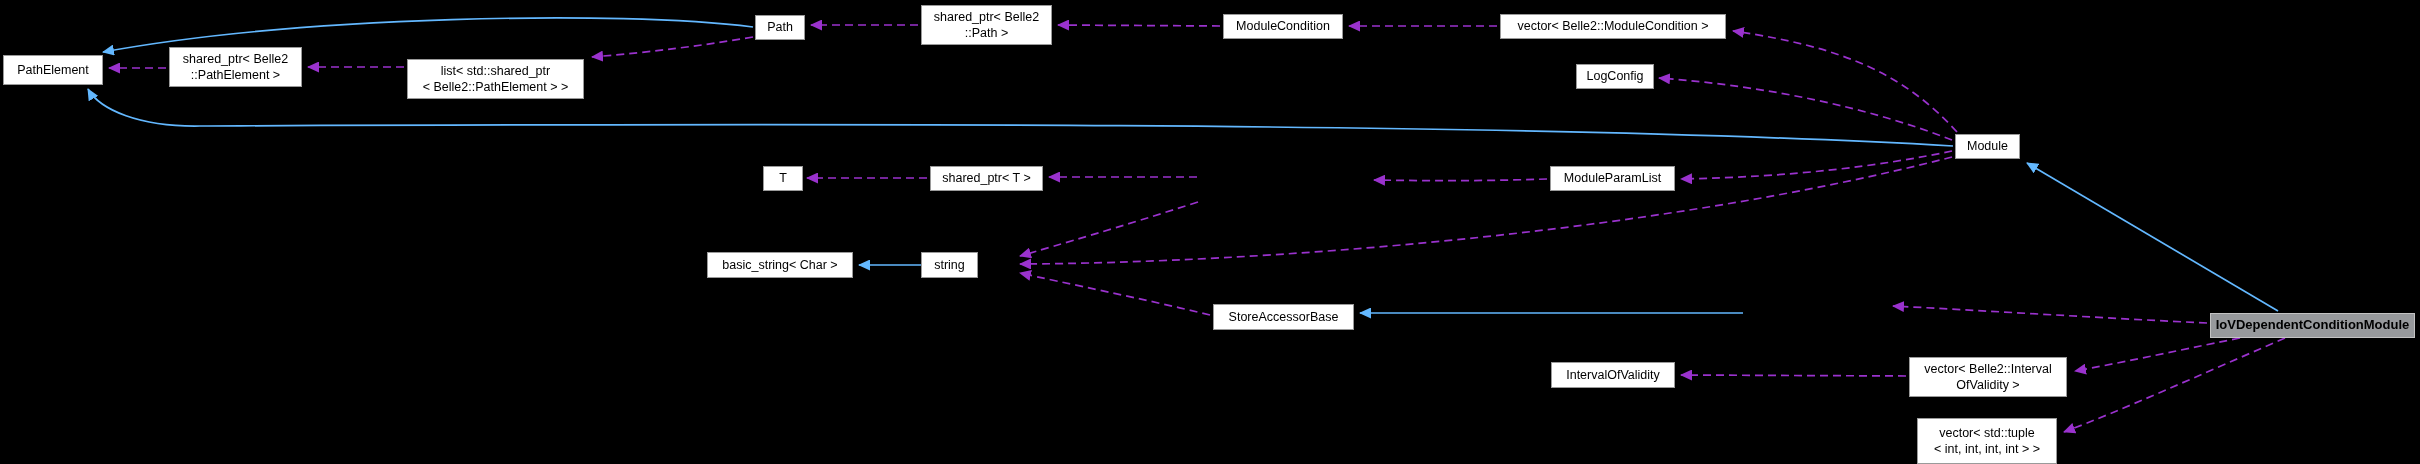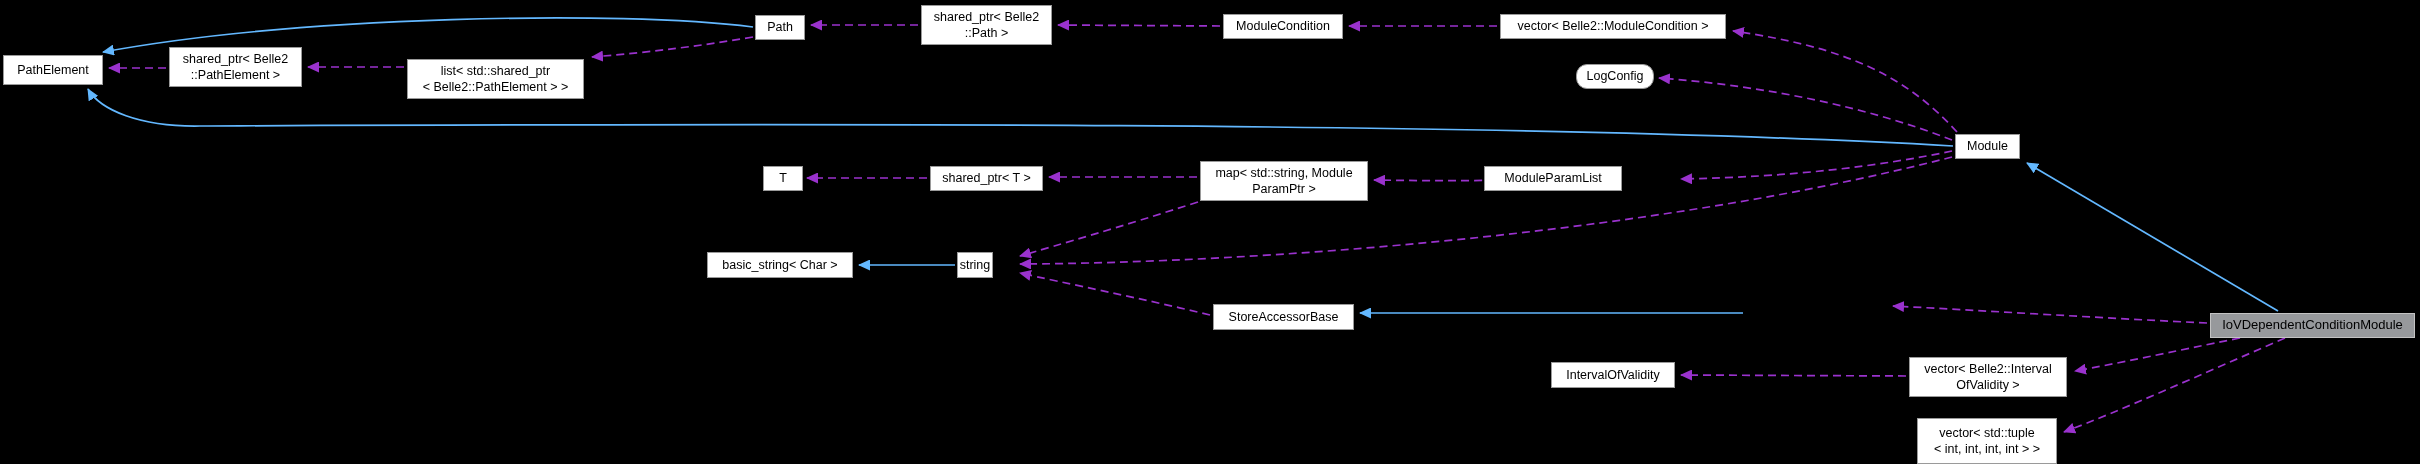--- a/index.html
+++ b/index.html
@@ -22,20 +22,21 @@
     font-size:12.5px;line-height:1.3;
     white-space:pre-line;
     cursor:pointer;
     z-index:2;
   }
   .node.selected{
     background:#97999c;
     border-color:#c3c3c3;
     cursor:default;
     font-size:13px;
+    font-weight:bold;
   }
 </style>
 </head>
 <body>
 
 <div class="canvas">
 
   <svg class="edges" viewBox="0 0 2420 464" xmlns="http://www.w3.org/2000/svg">
     <defs>
       <marker id="arrowBlue" markerWidth="13" markerHeight="11" refX="11" refY="5.5" orient="auto" markerUnits="userSpaceOnUse">
@@ -87,36 +88,34 @@
 
   <div class="node" style="left:755px;top:15px;width:50px;height:25px;">Path</div>
 
   <div class="node" style="left:921px;top:5px;width:131px;height:40px;">shared_ptr&lt; Belle2
 ::Path &gt;</div>
 
   <div class="node" style="left:1223px;top:14px;width:120px;height:25px;">ModuleCondition</div>
 
   <div class="node" style="left:1500px;top:14px;width:226px;height:25px;">vector&lt; Belle2::ModuleCondition &gt;</div>
 
-  <div class="node" style="left:1576px;top:64px;width:78px;height:25px;border-radius:11px;">LogConfig</div>
+  <div class="node" style="left:1576px;top:64px;width:78px;height:25px;">LogConfig</div>
 
   <div class="node" style="left:1955px;top:134px;width:65px;height:25px;text-align:center;">Module</div>
 
   <div class="node" style="left:763px;top:166px;width:40px;height:25px;">T</div>
 
   <div class="node" style="left:930px;top:166px;width:113px;height:25px;">shared_ptr&lt; T &gt;</div>
 
-  <div class="node" style="left:1200px;top:161px;width:168px;height:40px;">map&lt; std::string, Module
-ParamPtr &gt;</div>
 
-  <div class="node" style="left:1484px;top:166px;width:138px;height:25px;">ModuleParamList</div>
+  <div class="node" style="left:1550px;top:166px;width:125px;height:25px;">ModuleParamList</div>
 
   <div class="node" style="left:707px;top:252px;width:146px;height:26px;">basic_string&lt; Char &gt;</div>
 
-  <div class="node" style="left:957px;top:252px;width:36px;height:26px;">string</div>
+  <div class="node" style="left:921px;top:252px;width:57px;height:26px;">string</div>
 
   <div class="node" style="left:1213px;top:304px;width:141px;height:26px;">StoreAccessorBase</div>
 
 
   <div class="node" style="left:1551px;top:362px;width:124px;height:26px;">IntervalOfValidity</div>
 
   <div class="node" style="left:1909px;top:357px;width:158px;height:40px;">vector&lt; Belle2::Interval
 OfValidity &gt;</div>
 
   <div class="node" style="left:1917px;top:418px;width:140px;height:46px;">vector&lt; std::tuple

